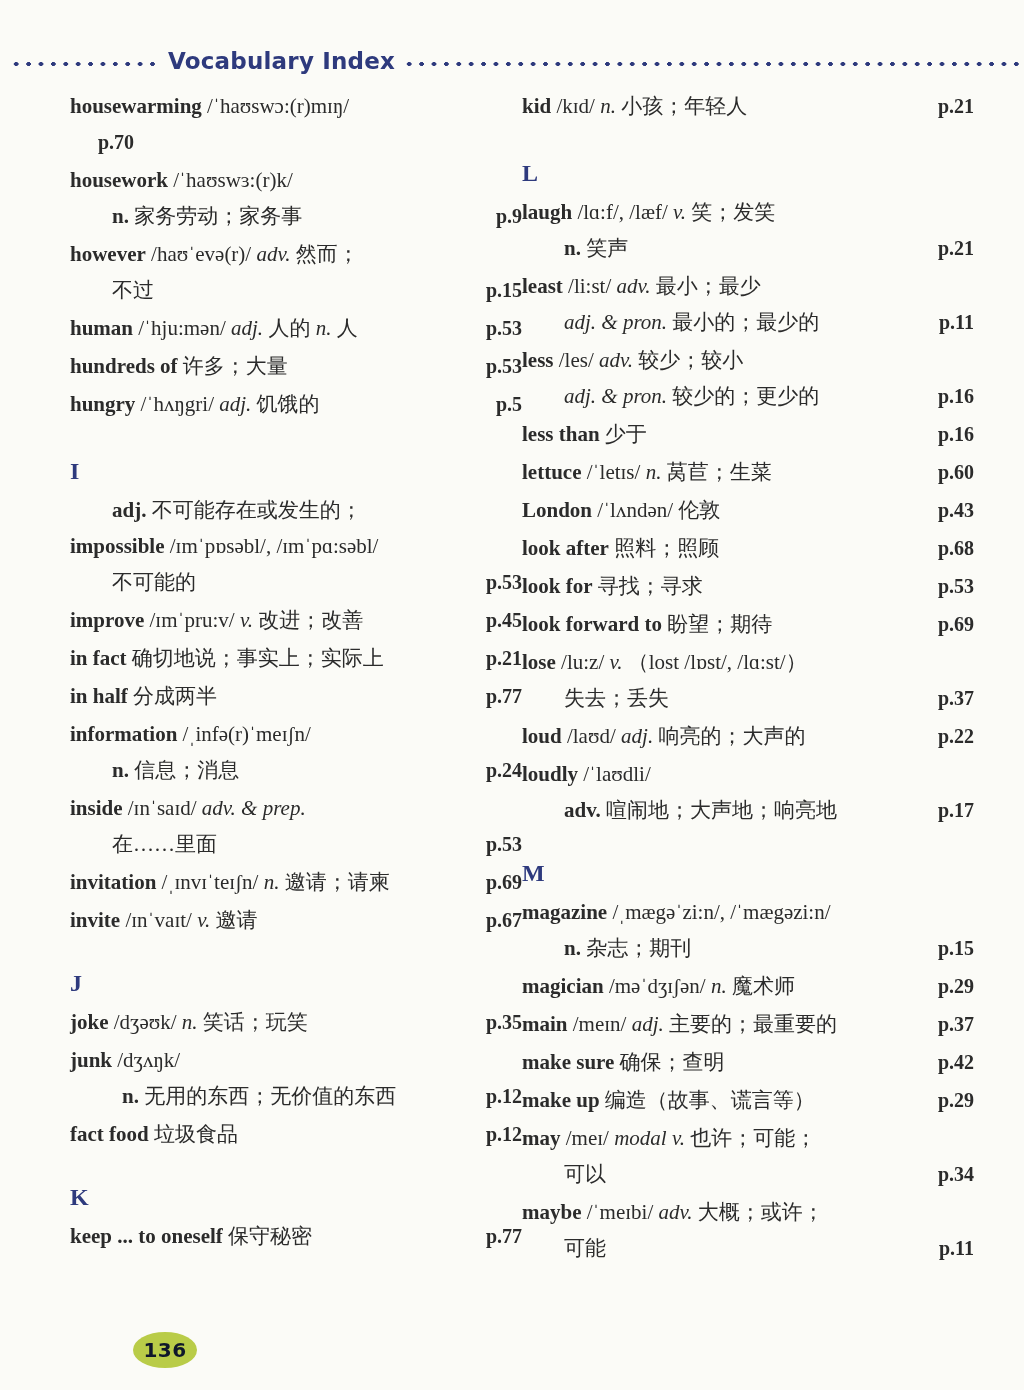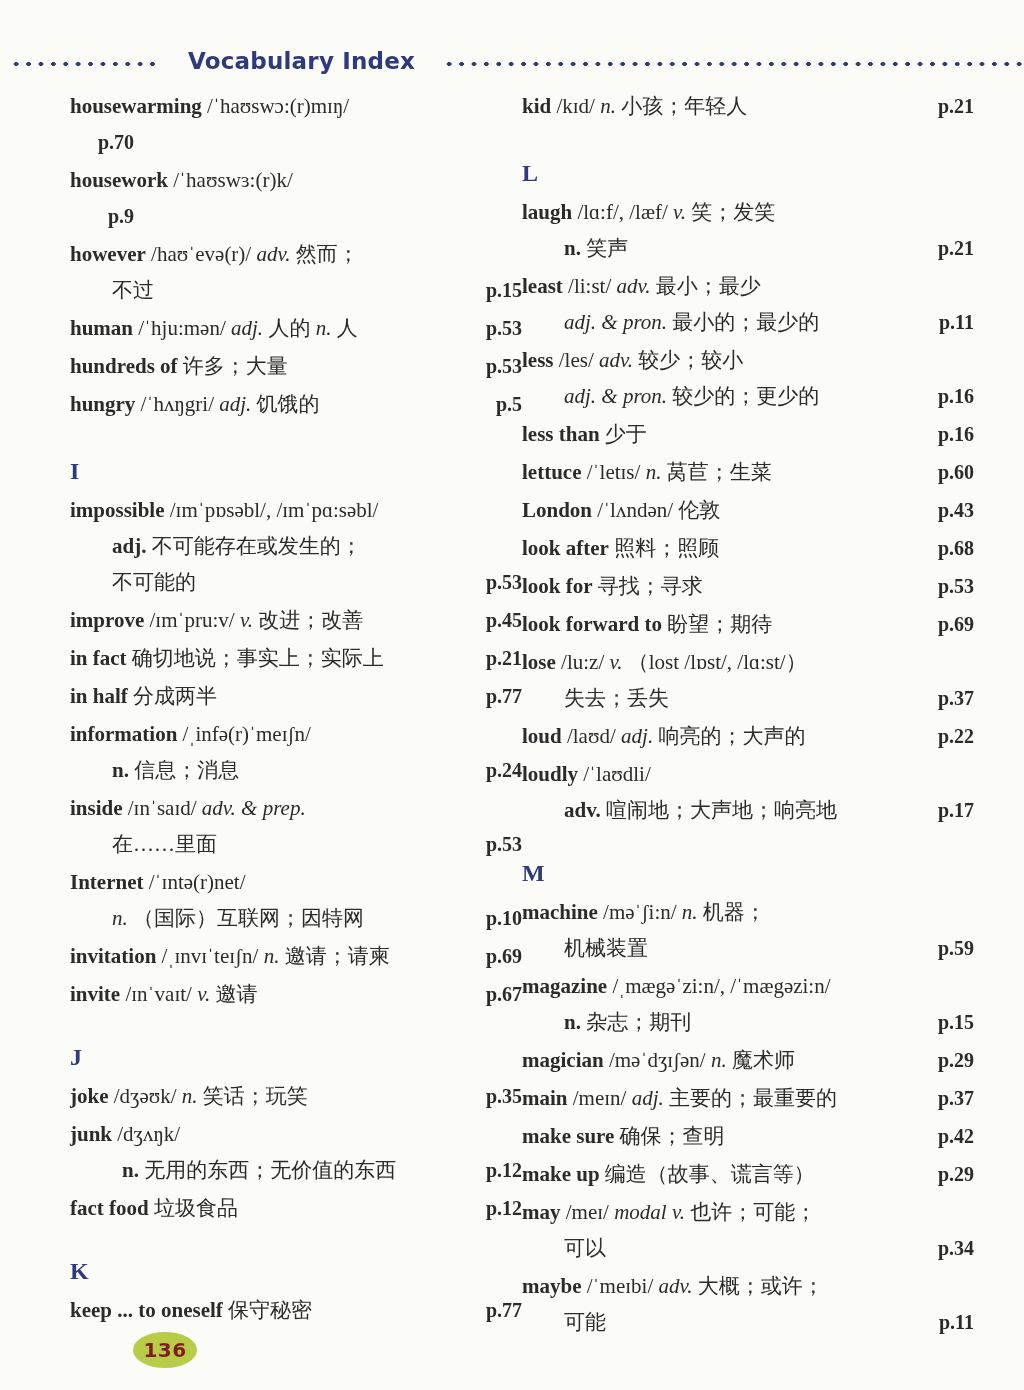--- a/index.html
+++ b/index.html
@@ -18,21 +18,20 @@
 
   
   .header {
     position: absolute;
     top: 44px;
     left: 0;
     width: 1024px;
     height: 34px;
     display: flex;
     align-items: center;
-    gap: 20px;
   }
   .dots-left {
     flex: 0 0 150px;
     height: 6px;
     margin-left: 10px;
     margin-top: 4px;
     background-image: radial-gradient(circle, #2e3a7d 2.1px, rgba(0,0,0,0) 2.3px);
     background-size: 12.4px 8px;
     background-position: 0 0;
     background-repeat: repeat-x;
@@ -116,21 +115,21 @@
 
   
   .page-badge {
     position: absolute;
     left: 133px;
     bottom: 22px;
     width: 64px;
     height: 36px;
     border-radius: 50%;
     background: #b9cc48;
-    color: #7f1d1d;
+    color: #0f172a;
     font-family: "DejaVu Sans", "Liberation Sans", sans-serif;
     font-weight: bold;
     font-size: 20px;
     display: flex;
     align-items: center;
     justify-content: center;
     letter-spacing: 0.5px;
   }
 </style>
 </head>
@@ -152,20 +151,21 @@
         <div class="line indent">
           <span class="pg">p.70</span>
         </div>
       </div>
       <div class="entry">
         <div class="line">
           <span class="txt"><span class="hw">housework</span> /ˈhaʊswɜ:(r)k/</span>
           <span class="pg"></span>
         </div>
         <div class="line indent">
+          <span class="txt"><span class="hw">n.</span> 家务劳动；家务事</span>
           <span class="pg">p.9</span>
         </div>
       </div>
       <div class="entry">
         <div class="line">
           <span class="txt"><span class="hw">however</span> /haʊˈevə(r)/ <span class="pos">adv.</span> 然而；</span>
           <span class="pg"></span>
         </div>
         <div class="line indent">
           <span class="txt">不过</span>
@@ -185,26 +185,26 @@
         </div>
       </div>
       <div class="entry">
         <div class="line">
           <span class="txt"><span class="hw">hungry</span> /ˈhʌŋgri/ <span class="pos">adj.</span> 饥饿的</span>
           <span class="pg">p.5</span>
         </div>
       </div>
       <div class="letter first">I</div>
       <div class="entry">
+        <div class="line indent">
+          <span class="txt"><span class="hw">adj.</span> 不可能存在或发生的；</span>
+          <span class="pg"></span>
+        </div>
         <div class="line">
           <span class="txt"><span class="hw">impossible</span> /ɪmˈpɒsəbl/, /ɪmˈpɑ:səbl/</span>
-          <span class="pg"></span>
-        </div>
-        <div class="line indent">
-          <span class="txt"><span class="hw">adj.</span> 不可能存在或发生的；</span>
           <span class="pg"></span>
         </div>
         <div class="line indent">
           <span class="txt">不可能的</span>
           <span class="pg">p.53</span>
         </div>
       </div>
       <div class="entry">
         <div class="line">
           <span class="txt"><span class="hw">improve</span> /ɪmˈpru:v/ <span class="pos">v.</span> 改进；改善</span>
@@ -234,30 +234,20 @@
         </div>
       </div>
       <div class="entry">
         <div class="line">
           <span class="txt"><span class="hw">inside</span> /ɪnˈsaɪd/ <span class="pos">adv. &amp; prep.</span></span>
           <span class="pg"></span>
         </div>
         <div class="line indent">
           <span class="txt">在……里面</span>
           <span class="pg">p.53</span>
-        </div>
-      </div>
-      <div class="entry">
-        <div class="line">
-          <span class="txt"><span class="hw">Internet</span> /ˈɪntə(r)net/</span>
-          <span class="pg"></span>
-        </div>
-        <div class="line indent">
-          <span class="txt"><span class="pos">n.</span> （国际）互联网；因特网</span>
-          <span class="pg">p.10</span>
         </div>
       </div>
       <div class="entry">
         <div class="line">
           <span class="txt"><span class="hw">invitation</span> /ˌɪnvɪˈteɪʃn/ <span class="pos">n.</span> 邀请；请柬</span>
           <span class="pg">p.69</span>
         </div>
       </div>
       <div class="entry">
         <div class="line">
@@ -392,30 +382,20 @@
           <span class="pg"></span>
         </div>
         <div class="line indent">
           <span class="txt"><span class="hw">adv.</span> 喧闹地；大声地；响亮地</span>
           <span class="pg">p.17</span>
         </div>
       </div>
       <div class="letter">M</div>
       <div class="entry">
         <div class="line">
-          <span class="txt"><span class="hw">machine</span> /məˈʃi:n/ <span class="pos">n.</span> 机器；</span>
-          <span class="pg"></span>
-        </div>
-        <div class="line indent">
-          <span class="txt">机械装置</span>
-          <span class="pg">p.59</span>
-        </div>
-      </div>
-      <div class="entry">
-        <div class="line">
           <span class="txt"><span class="hw">magazine</span> /ˌmægəˈzi:n/, /ˈmægəzi:n/</span>
           <span class="pg"></span>
         </div>
         <div class="line indent">
           <span class="txt"><span class="hw">n.</span> 杂志；期刊</span>
           <span class="pg">p.15</span>
         </div>
       </div>
       <div class="entry">
         <div class="line">

